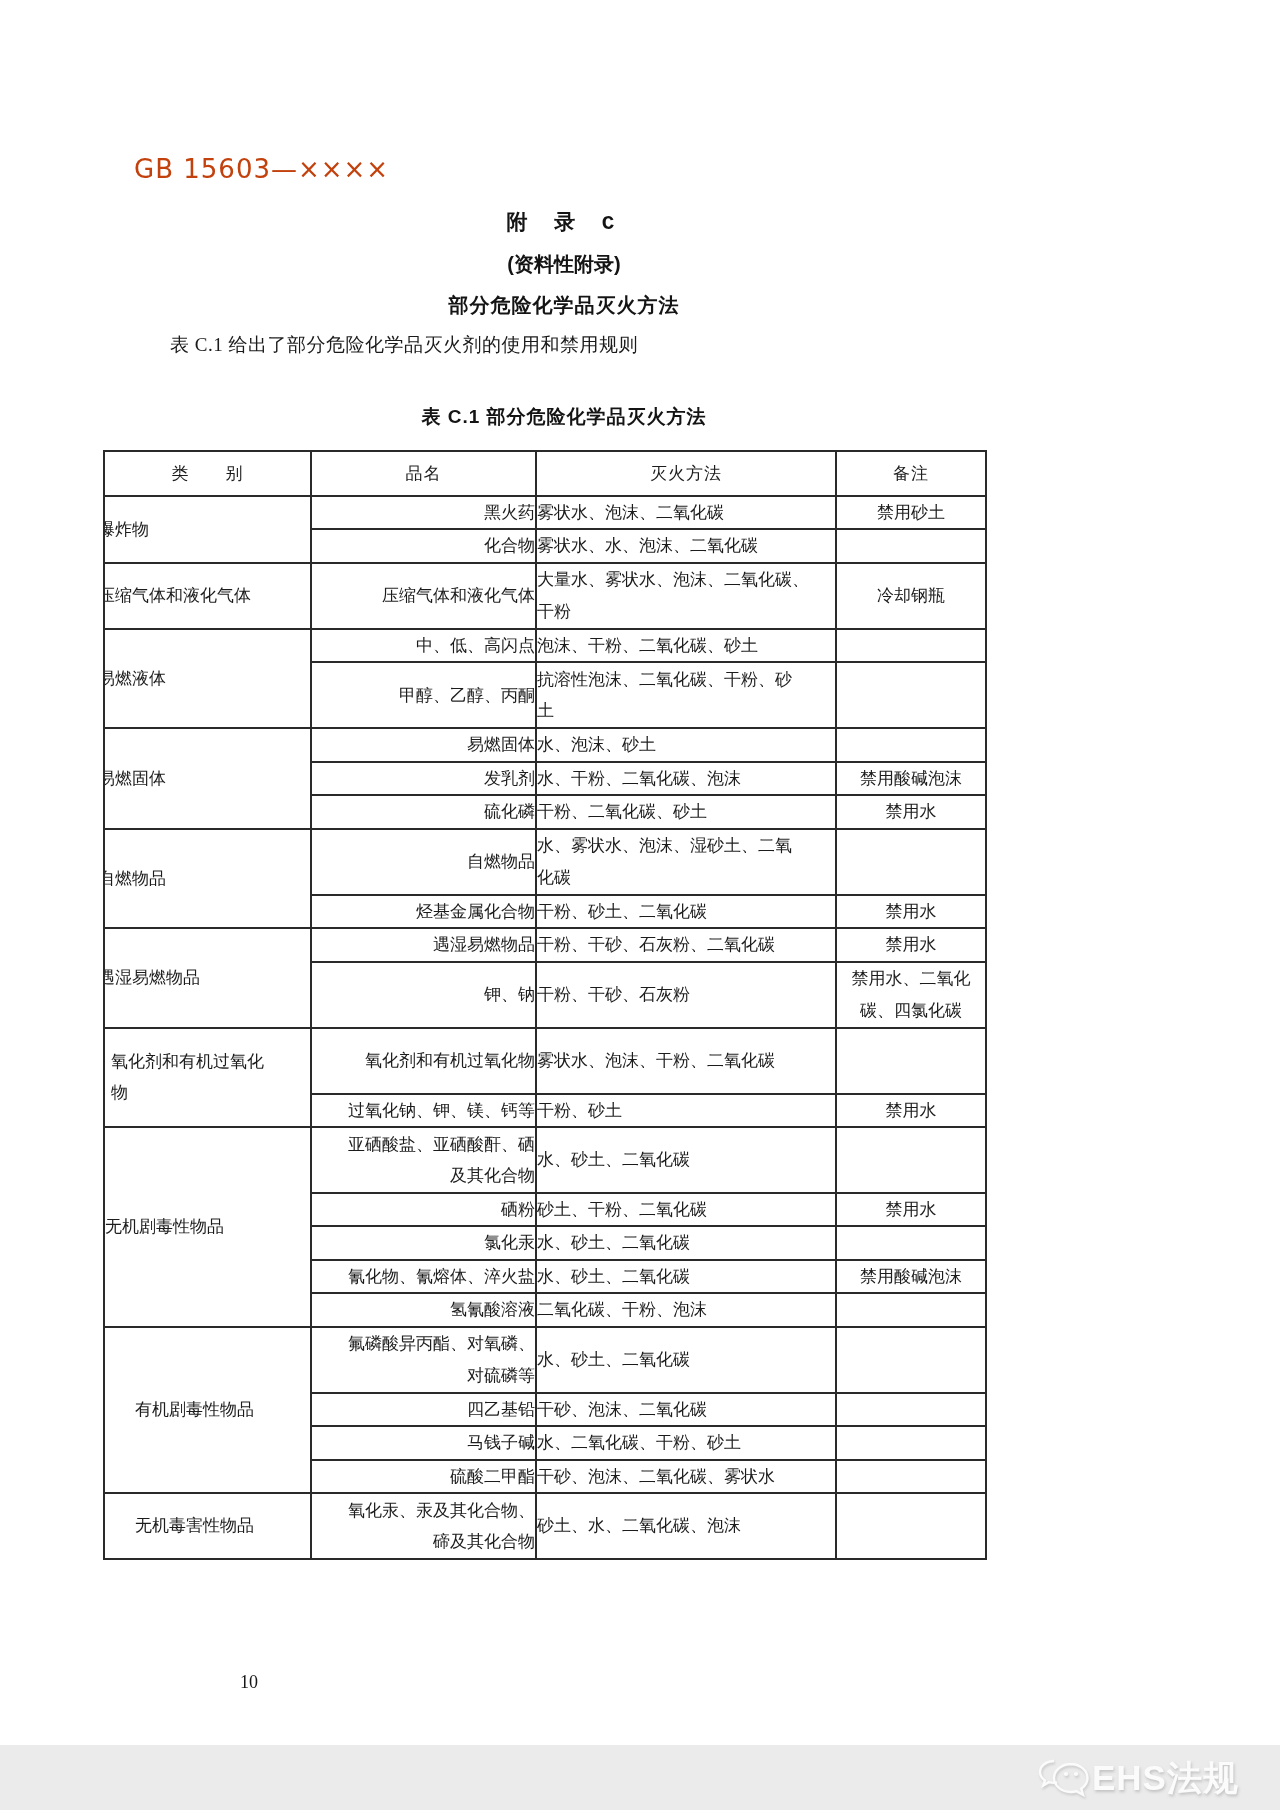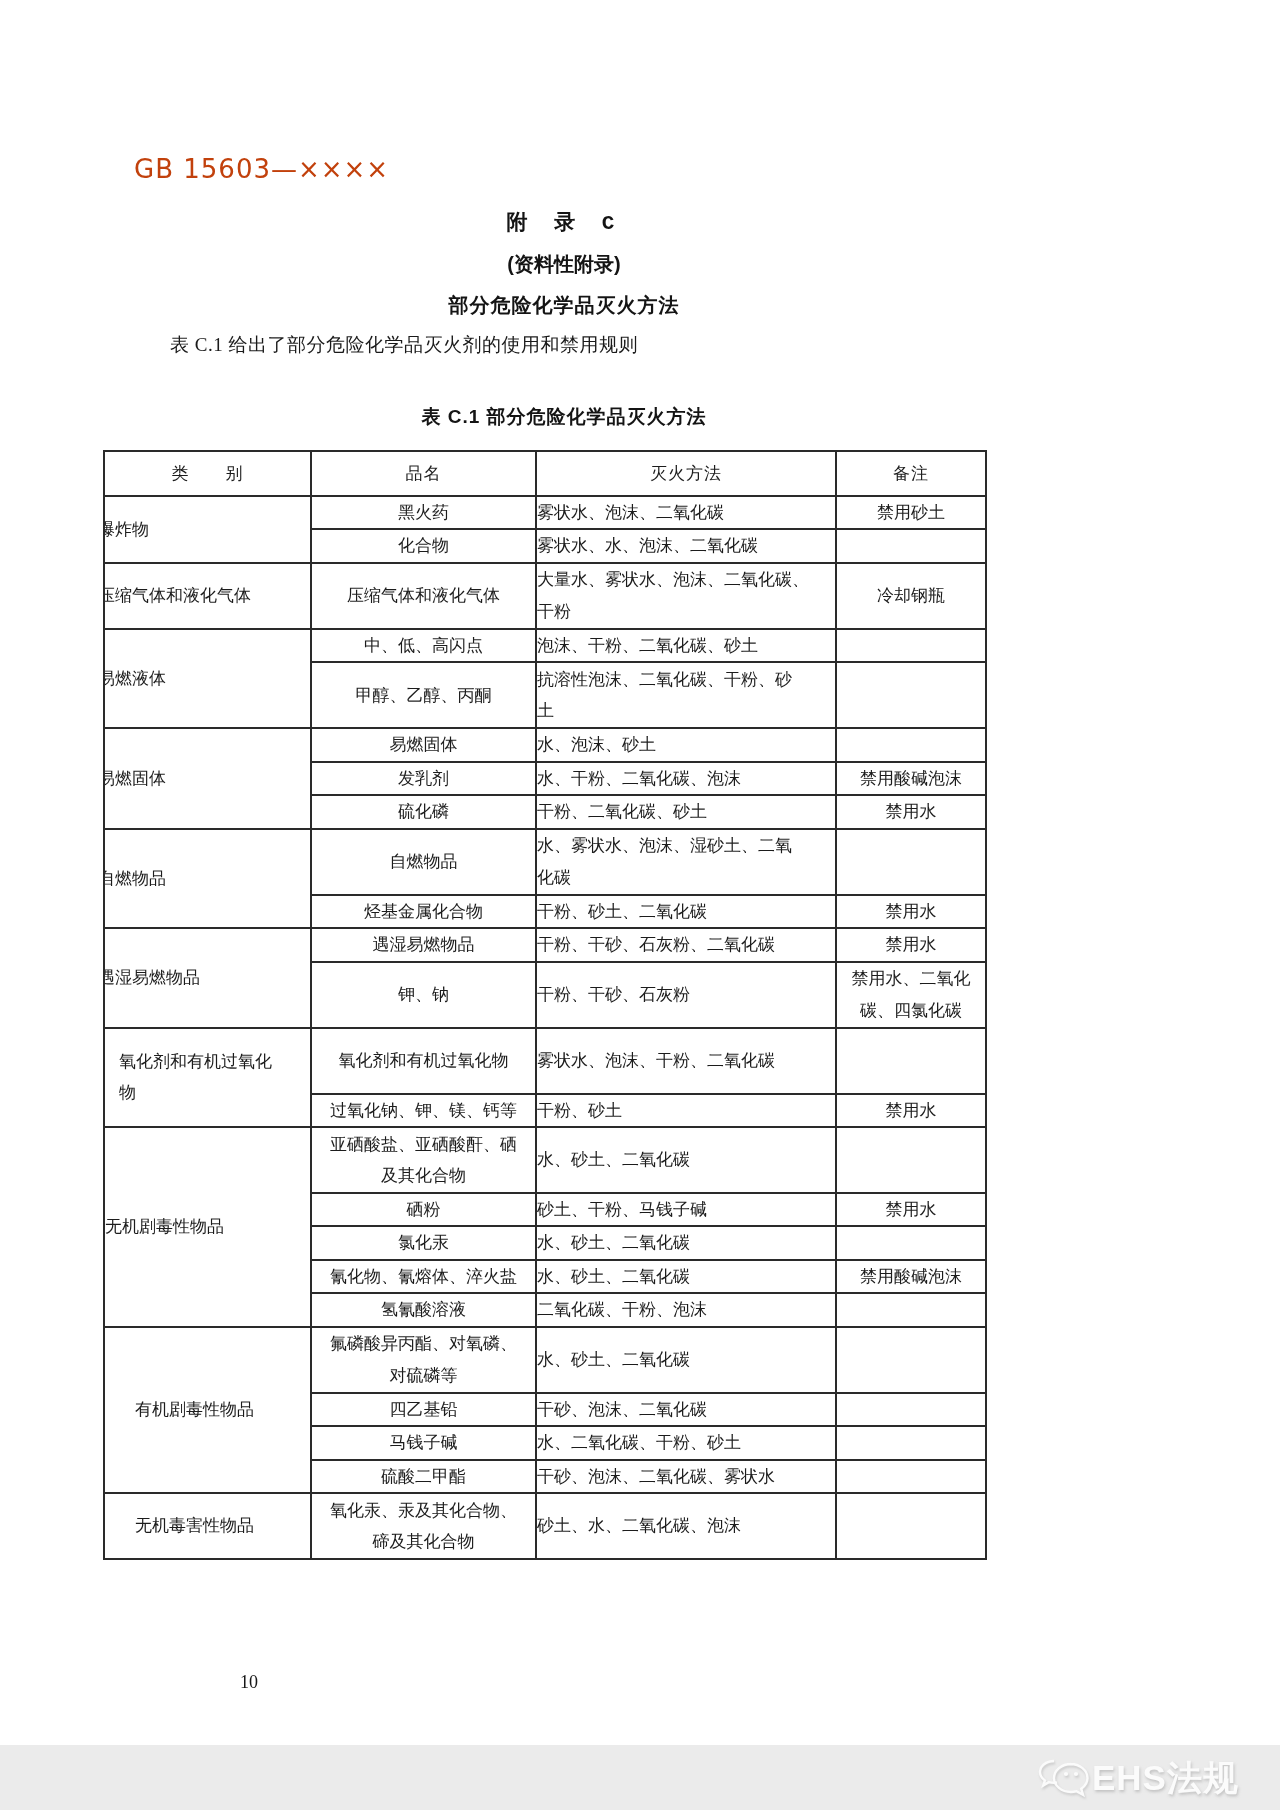--- a/index.html
+++ b/index.html
@@ -35,24 +35,24 @@
   table.fire th,table.fire td{
     border:2px solid #2a2a2a;vertical-align:middle;
     white-space:pre-line;line-height:1.85;overflow:hidden;
     padding:0;
   }
   table.fire th{height:43px;font-weight:normal;text-align:center;letter-spacing:1px;}
   table.fire tr.std td{height:31px;}
   table.fire tr.tall td{height:64px;}
   td.cat{text-align:left;}
   td.cat.clip{padding-left:0;text-indent:-7px;}
-  td.cat.wrapleft{padding-left:14px;margin-left:36px;}
+  td.cat.wrapleft{padding-left:6px;margin-left:36px;}
   td.cat.indent{padding-left:0;}
   td.cat.indent2{padding-left:30px;}
-  td.nm{text-align:center;}
+  td.nm{text-align:right;}
   td.mt{text-align:left;padding-left:13px;padding-right:8px;}
   td.nt{text-align:center;}
   .page-num{position:absolute;left:240px;top:1672px;font-size:18px;color:#161616;}
   .footer-band{
     position:absolute;left:0;top:1745px;width:1280px;height:65px;
     background:#ebebeb;
   }
   .brand-wrap{
     position:absolute;left:1036px;top:10px;height:46px;
     display:flex;align-items:center;gap:0;
@@ -179,21 +179,21 @@
       </tr>
       <tr class="tall">
         <td rowspan="5" class="cat indent">无机剧毒性物品</td>
         <td class="nm">亚硒酸盐、亚硒酸酐、硒
 及其化合物</td>
         <td class="mt">水、砂土、二氧化碳</td>
         <td class="nt"></td>
       </tr>
       <tr class="std">
         <td class="nm">硒粉</td>
-        <td class="mt">砂土、干粉、马钱子碱</td>
+        <td class="mt">砂土、干粉、二氧化碳</td>
         <td class="nt">禁用水</td>
       </tr>
       <tr class="std">
         <td class="nm">氯化汞</td>
         <td class="mt">水、砂土、二氧化碳</td>
         <td class="nt"></td>
       </tr>
       <tr class="std">
         <td class="nm">氰化物、氰熔体、淬火盐</td>
         <td class="mt">水、砂土、二氧化碳</td>

